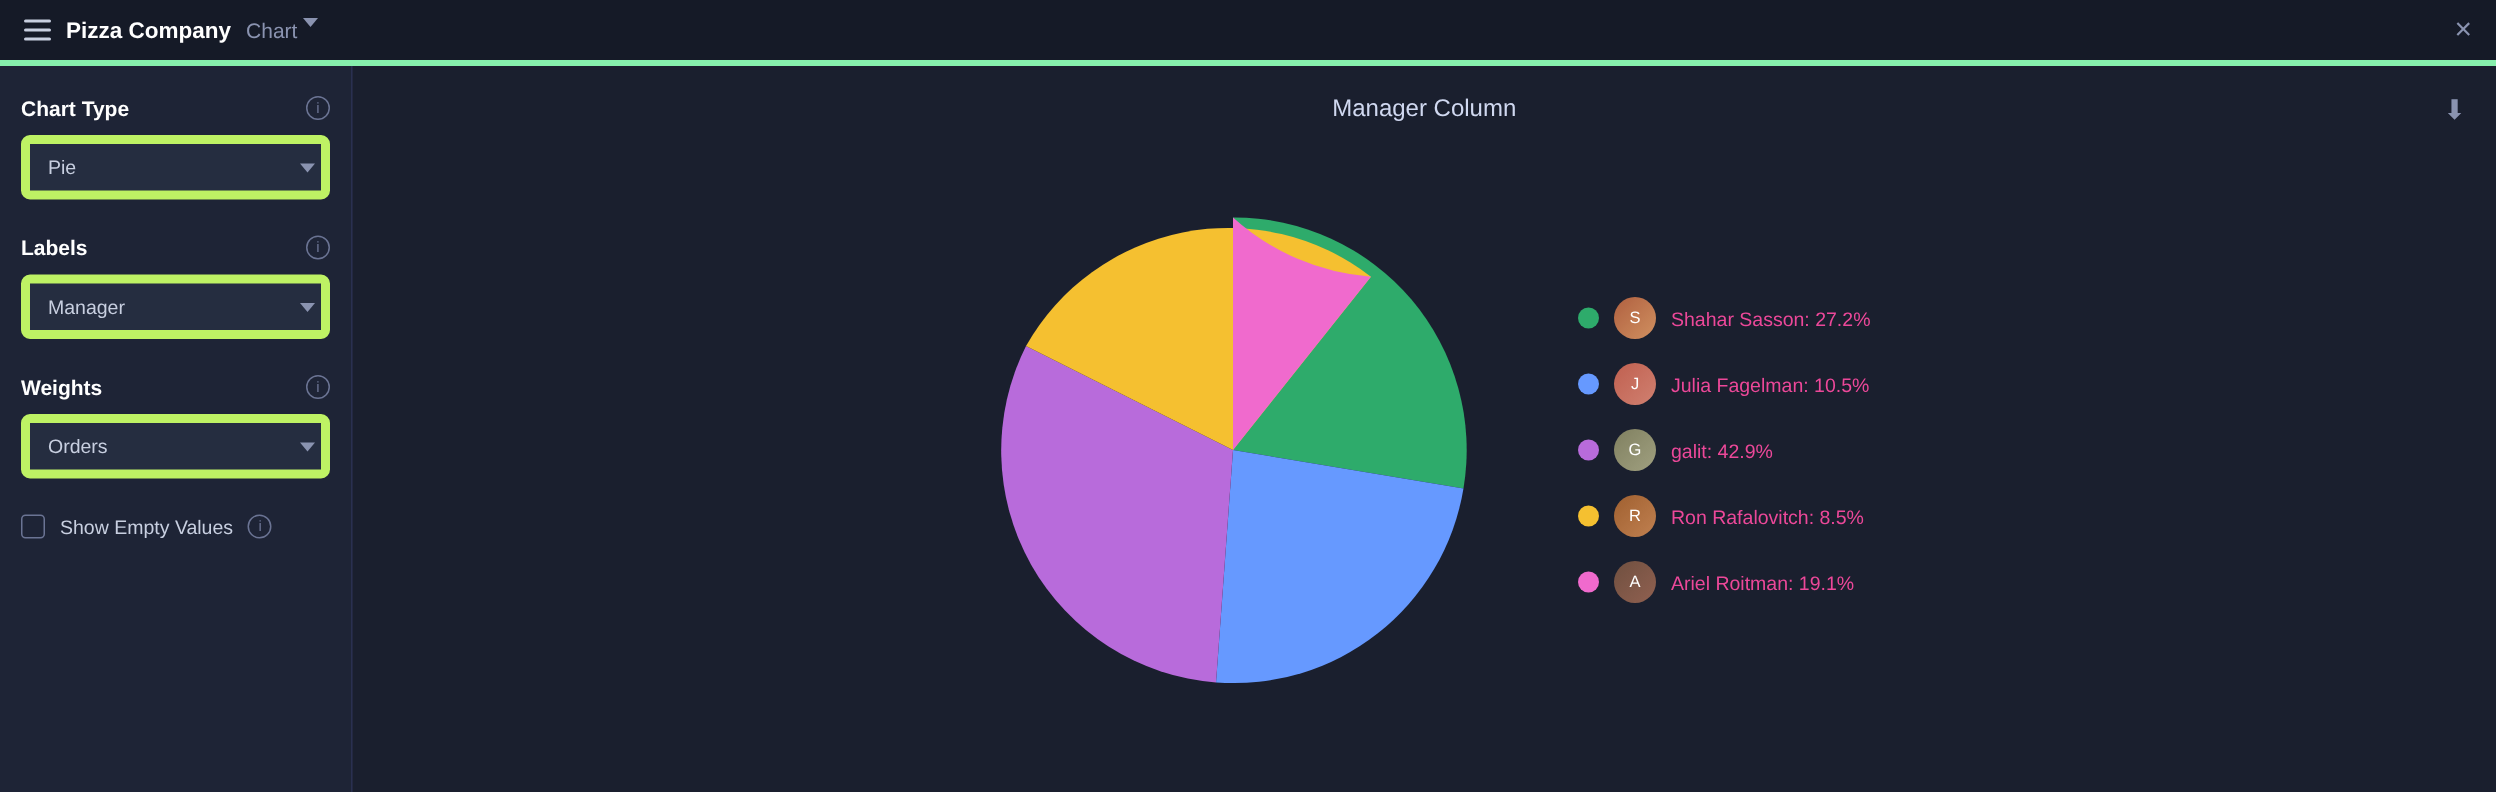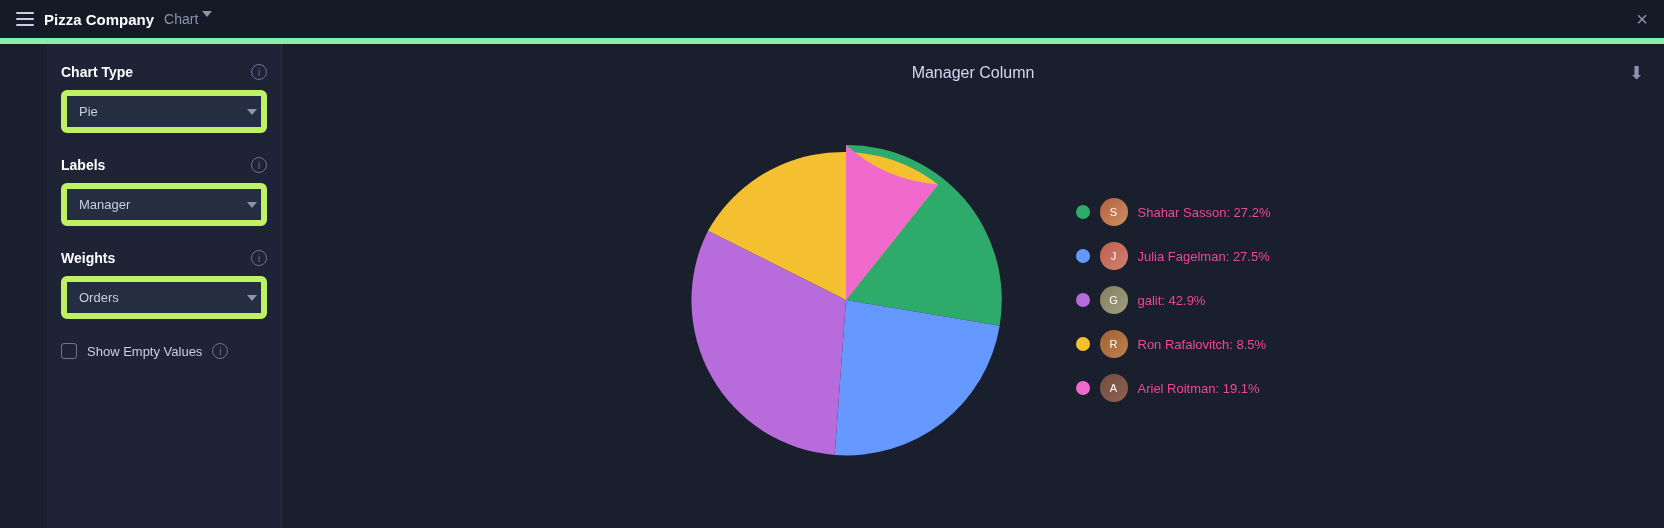--- a/index.html
+++ b/index.html
@@ -13,21 +13,21 @@
       display: flex;
       flex-direction: column;
     }
 
     
     .top-bar {
       display: flex;
       align-items: center;
       justify-content: space-between;
       background: #151a27;
-      border-bottom: 6px solid #86efac;
+      border-bottom: 4px solid #86efac;
       padding: 0 16px;
       height: 44px;
       flex-shrink: 0;
     }
     .top-bar-left {
       display: flex;
       align-items: center;
       gap: 10px;
     }
     .hamburger {
@@ -80,21 +80,20 @@
     
     .sidebar {
       width: 235px;
       flex-shrink: 0;
       background: #1e2436;
       border-right: 1px solid #2a3050;
       padding: 20px 14px;
       display: flex;
       flex-direction: column;
       gap: 24px;
-      margin-left: 47px;
     }
     .section-header {
       display: flex;
       align-items: center;
       justify-content: space-between;
       margin-bottom: 10px;
     }
     .section-title {
       font-weight: 600;
       color: #ffffff;
@@ -340,21 +339,21 @@
 
         <div class="legend-item">
           <div class="legend-dot" style="background:#2eab6b;"></div>
           <div class="legend-avatar shahar">S</div>
           <span class="legend-text">Shahar Sasson: 27.2%</span>
         </div>
 
         <div class="legend-item">
           <div class="legend-dot" style="background:#6699ff;"></div>
           <div class="legend-avatar julia">J</div>
-          <span class="legend-text">Julia Fagelman: 27.5%</span>
+          <span class="legend-text">Julia Fagelman: 10.5%</span>
         </div>
 
         <div class="legend-item">
           <div class="legend-dot" style="background:#b86bdb;"></div>
           <div class="legend-avatar galit">G</div>
           <span class="legend-text">galit: 42.9%</span>
         </div>
 
         <div class="legend-item">
           <div class="legend-dot" style="background:#f5c030;"></div>

